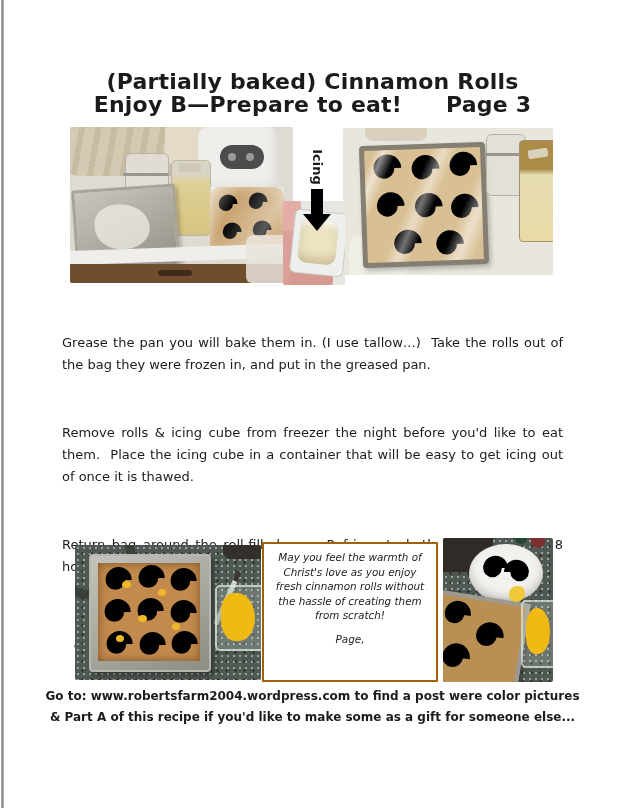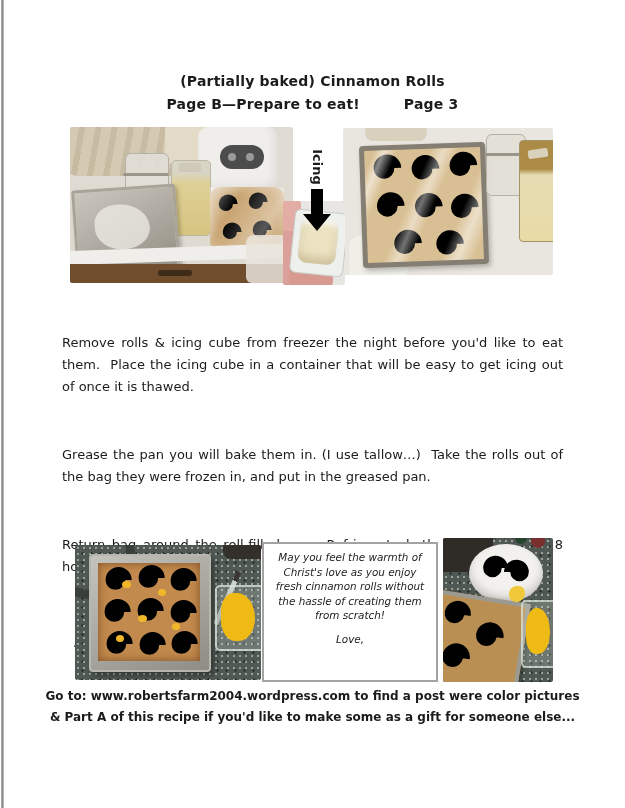--- a/index.html
+++ b/index.html
@@ -2,21 +2,21 @@
 <html><head>
 <meta charset="utf-8">
 <style>
   html,body{margin:0;padding:0;background:#fff;}
   .page{position:relative;width:625px;height:808px;background:#ffffff;
         font-family:"DejaVu Sans",sans-serif;color:#1b1b1b;overflow:hidden;}
   .scan-line{position:absolute;left:1px;top:0;width:3px;height:808px;
         background:linear-gradient(to right,#b5b5b5,#878787 55%,#cfcfcf);}
   
   .title{position:absolute;left:0;top:70px;width:625px;text-align:center;
-        font-weight:bold;font-size:14px;line-height:23px;letter-spacing:.2px;}
+        font-weight:bold;font-size:22px;line-height:23px;letter-spacing:.2px;}
   .title .pageno{margin-left:44px;margin-top:44px;}
   
   .bodytext{position:absolute;left:62px;top:288px;width:501px;font-size:13px;
         line-height:22px;text-align:justify;white-space:pre-wrap;}
   .bodytext p{margin:0 0 2px 0;}
   .bodytext h2{font-size:15.5px;font-weight:bold;margin:7px 0 4px 12px;text-align:left;}
   
   .photo{position:absolute;overflow:hidden;border-radius:2px;}
   .abs{position:absolute;}
   .sw{position:absolute;}
@@ -28,21 +28,21 @@
   
   .icing-label{position:absolute;left:288px;top:158px;width:56px;height:18px;
         transform:rotate(90deg);text-align:center;font-size:13px;font-weight:bold;}
   .icing-arrow{position:absolute;left:311px;top:189px;width:12px;height:25px;
         background:#000;z-index:7;}
   .icing-arrow::after{content:"";position:absolute;top:100%;left:50%;
         transform:translateX(-50%);border:14px solid transparent;
         border-top:17px solid #000;border-bottom:0;}
   
   .note-box{position:absolute;left:262px;top:542px;width:176px;height:140px;
-        background:#fff;border:2px solid #a3a3a3;box-sizing:border-box;
+        background:#fff;border:2px solid #a16207;box-sizing:border-box;
         font-style:italic;font-size:10.4px;line-height:14.5px;text-align:center;
         padding:6px 8px;z-index:3;}
   .note-box p{margin:0;}
   .note-box .signoff{margin-top:9px;}
   .note-box .names{margin-top:9px;font-size:11px;}
   
   .footer{position:absolute;left:0;top:686px;width:625px;text-align:center;
         font-size:12px;line-height:21px;font-weight:bold;}
   
   .clamp-jar{background:rgba(226,223,215,.9);border:1px solid #b5b1a6;border-radius:6px;}
@@ -56,21 +56,21 @@
     <path id="swirlpath" d="M2 0 A2 2 0 0 1 -2 0 A4 4 0 0 1 6 0 A6 6 0 0 1 -6 0 A8 8 0 0 1 10 0"></path>
   </defs>
 </svg>
 
 <div class="page">
   <div class="scan-line"></div>
 
   <div class="title">
     <div>(Partially baked) Cinnamon Rolls</div>
     <div>
-      <span>Page B—Prepare to eat!</span><span class="pageno">Page 3</span>
+      <span>Enjoy B—Prepare to eat!</span><span class="pageno">Page 3</span>
     </div>
   </div>
 
   <div class="photo" style="left:70px;top:127px;width:223px;height:156px;background:#dfdbd3;">
     <div class="abs" style="left:-6px;top:-6px;width:125px;height:55px;background:#d4c9b2;border-radius:14px;background-image:repeating-linear-gradient(100deg,rgba(160,145,115,.25) 0 6px,transparent 6px 16px);"></div>
     <div class="abs" style="left:95px;top:-6px;width:62px;height:44px;background:#e3dac8;border-radius:10px;"></div>
     <div class="abs" style="left:128px;top:0px;width:80px;height:66px;background:#f0eeea;border-radius:10px;box-shadow:inset -4px -6px 10px rgba(0,0,0,.08);">
       <div class="abs" style="left:22px;top:18px;width:44px;height:24px;background:#4c4c4c;border-radius:12px;"></div>
       <div class="abs" style="left:30px;top:26px;width:8px;height:8px;background:#9a9a9a;border-radius:50%;"></div>
       <div class="abs" style="left:48px;top:26px;width:8px;height:8px;background:#9a9a9a;border-radius:50%;"></div>
@@ -152,22 +152,22 @@
     </div>
     <div class="abs clamp-jar" style="left:143px;top:6px;width:38px;height:60px;">
       <div class="clamp-wire"></div>
     </div>
     <div class="abs" style="left:176px;top:12px;width:36px;height:100px;border-radius:4px;background:linear-gradient(180deg,#ab8b45 0%,#ab8b45 28%,#e6dcb2 34%,#e8dba6 100%);border:1px solid #a59368;">
       <div class="abs" style="left:8px;top:8px;width:20px;height:9px;background:#d8d2bc;border-radius:2px;transform:rotate(-8deg);"></div>
     </div>
   </div>
 
   <div class="bodytext">
+    <p>Grease the pan you will bake them in. (I use tallow…)  Take the rolls out of the bag they were frozen in, and put in the greased pan.</p>
     <p>Remove rolls &amp; icing cube from freezer the night before you'd like to eat them.  Place the icing cube in a container that will be easy to get icing out of once it is thawed.</p>
-    <p>Grease the pan you will bake them in. (I use tallow…)  Take the rolls out of the bag they were frozen in, and put in the greased pan.</p>
     <p>Return bag around the roll-filled-pan.  Refrigerate both rolls &amp; icing for 8 hours or overnight.</p>
     <h2>After 8 hours/overnight:</h2>
   </div>
 
   <div class="photo speckle" style="left:75px;top:545px;width:186px;height:135px;">
     <div class="abs" style="left:-28px;top:-34px;width:70px;height:70px;border-radius:50%;border:9px solid #39403a;"></div>
     <div class="abs" style="left:148px;top:-12px;width:50px;height:26px;background:#332f2a;border-radius:8px;"></div>
     <div class="abs" style="left:14px;top:9px;width:118px;height:114px;background:linear-gradient(150deg,#c4c4bc,#8d8d85);border:2px solid #b7b7af;border-radius:4px;box-shadow:3px 4px 5px rgba(0,0,0,.35);">
       <div class="abs" style="left:7px;top:7px;width:102px;height:98px;background:#c28a4d;box-shadow:inset 0 0 10px rgba(60,25,5,.5);">
         <svg class="sw" viewBox="-10 -9 22 18" style="left:1px;top:2px;width:36px;height:30px;color:#5a3018;">
@@ -205,21 +205,21 @@
       </div>
     </div>
     <div class="abs" style="left:150px;top:24px;width:5px;height:58px;background:linear-gradient(#3a3632 0 18%,#cfd3cf 18%,#9aa09a);transform:rotate(24deg);border-radius:2px;"></div>
     <div class="abs" style="left:140px;top:40px;width:46px;height:62px;border:2px solid rgba(218,230,220,.75);background:rgba(228,238,230,.22);border-radius:5px;">
       <div class="abs" style="left:4px;top:6px;width:34px;height:48px;background:#f0ba14;border-radius:40% 55% 50% 45%;"></div>
     </div>
   </div>
 
   <div class="note-box">
     <p>May you feel the warmth of Christ's love as you enjoy fresh cinnamon rolls without the hassle of creating them from scratch!</p>
-    <p class="signoff">Love,</p>
+    <p class="signoff">Page,</p>
   </div>
 
   <div class="photo speckle" style="left:443px;top:538px;width:110px;height:144px;">
     <div class="abs" style="left:-12px;top:-10px;width:62px;height:44px;background:#2f2b27;border-radius:10px;"></div>
     <div class="abs" style="left:88px;top:-4px;width:14px;height:14px;background:#7c2f2f;border-radius:50%;"></div>
     <div class="abs" style="left:72px;top:-6px;width:12px;height:12px;background:#254530;border-radius:50%;"></div>
     <div class="abs" style="left:26px;top:6px;width:74px;height:58px;background:#f2f1ee;border-radius:50%;box-shadow:inset 0 -5px 9px rgba(0,0,0,.18);">
       <svg class="sw" viewBox="-10 -9 22 18" style="left:8px;top:10px;width:34px;height:28px;color:#8a4f24;">
           <use href="#swirlpath" xlink:href="#swirlpath"></use>
         </svg>

